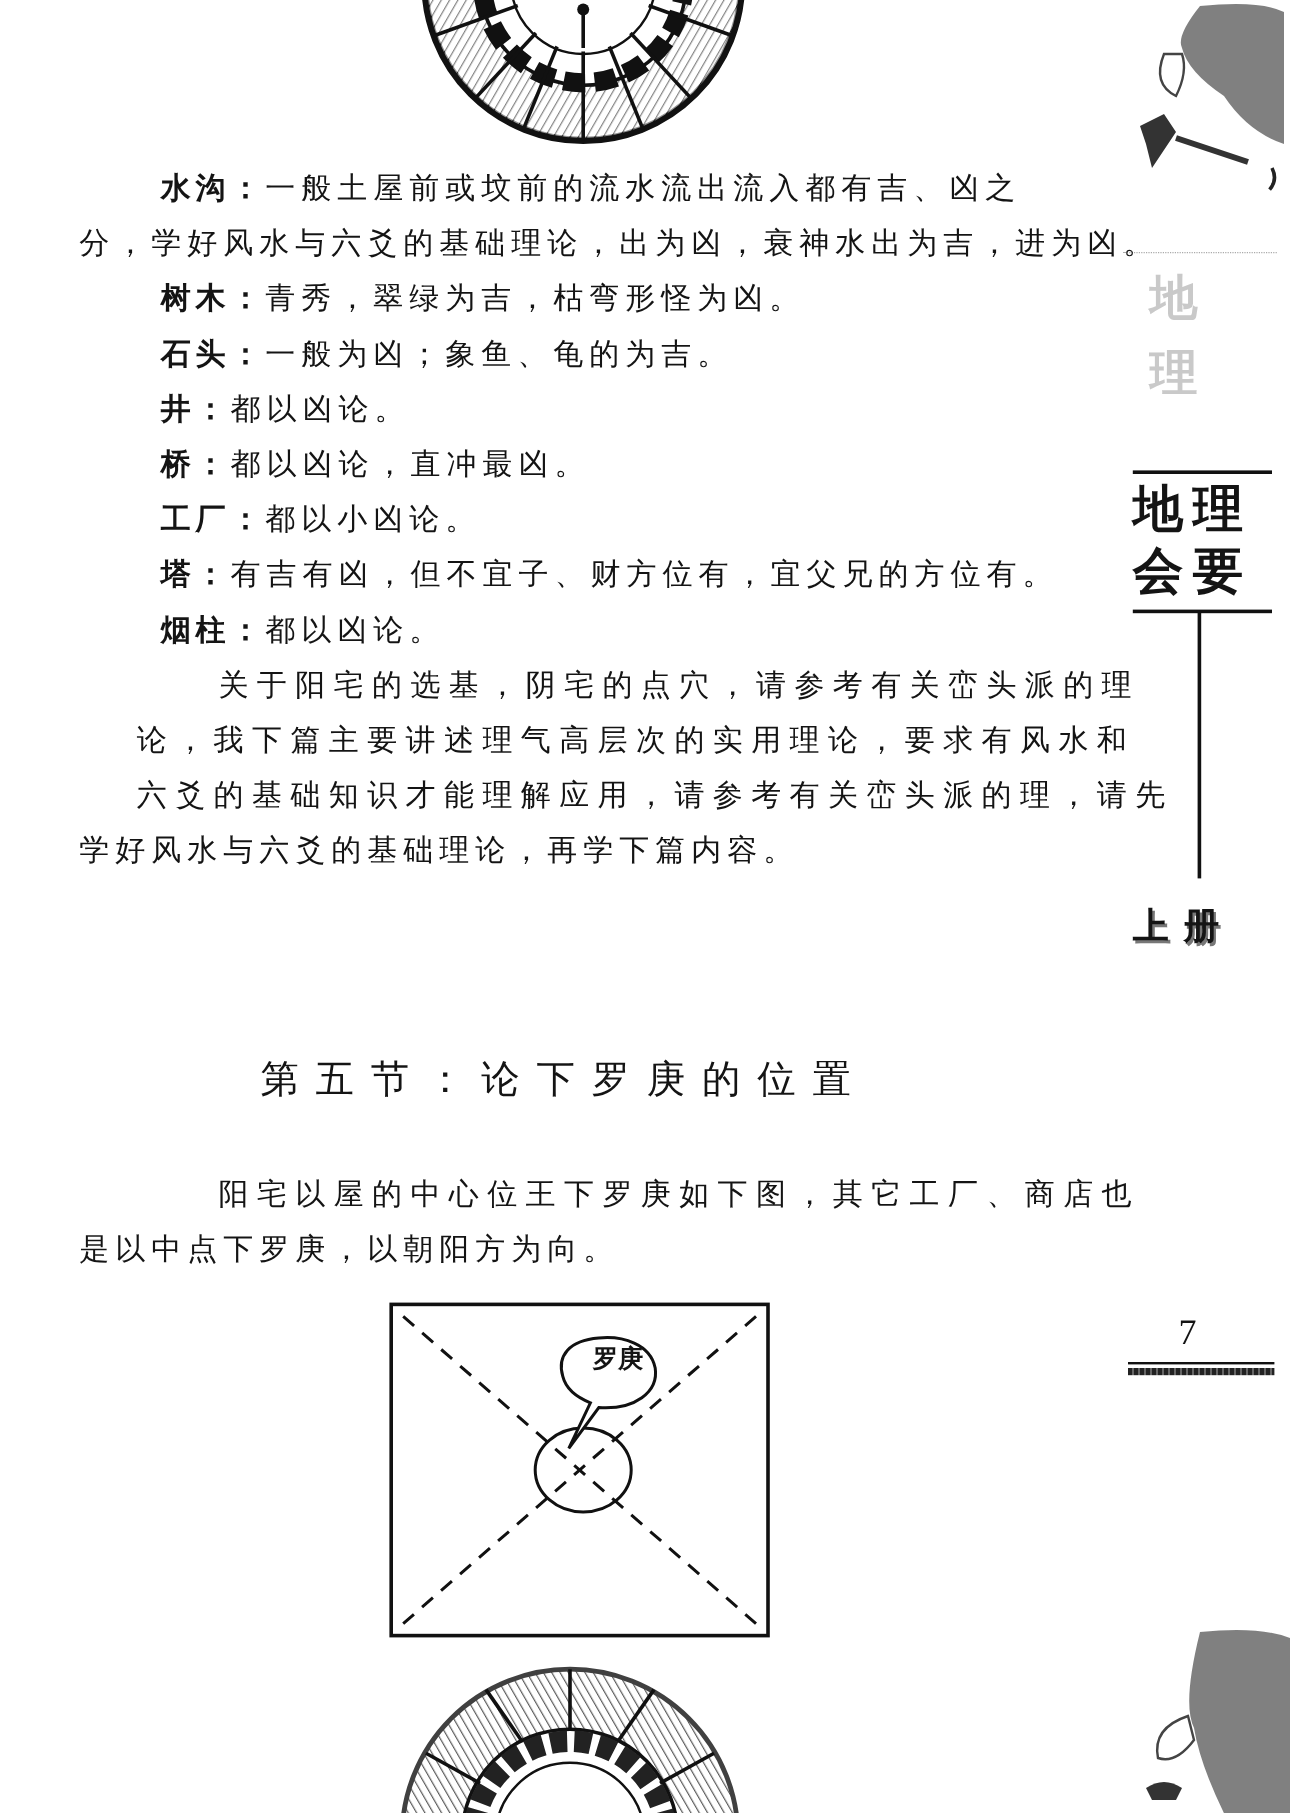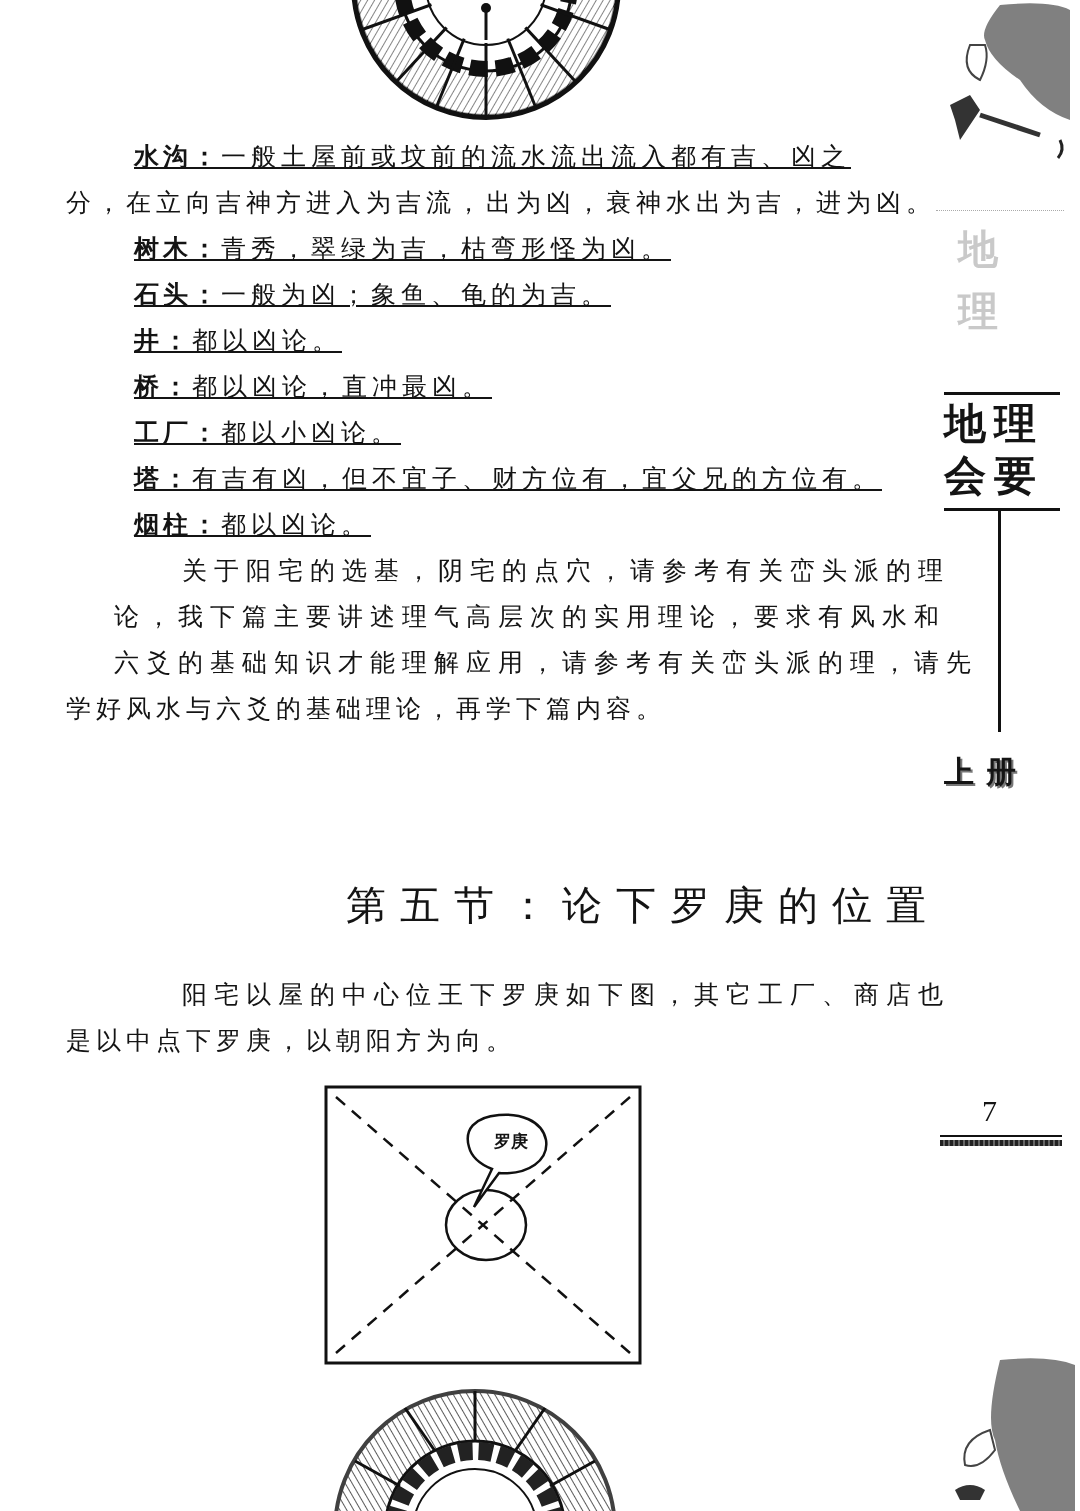--- a/index.html
+++ b/index.html
@@ -6,35 +6,35 @@
     body { width: 1080px; height: 1511px; position: relative; overflow: hidden;
            font-family: "DejaVu Serif", "Liberation Serif", serif; color: #141414; }
 
     
     .medallion { position: absolute; }
     .medallion svg { display: block; }
 
     
     .text-col { position: absolute; left: 66px; top: 134px; width: 850px; }
     .line { font-size: 25px; line-height: 46px; letter-spacing: 5px; white-space: nowrap; }
-    .entry { padding-left: 68px; text-decoration: underline; }
+    .entry { padding-left: 68px; }
     .term { font-family: "DejaVu Sans", "Liberation Sans", sans-serif; font-weight: bold; letter-spacing: 4px; }
     .para-line { letter-spacing: 7px; margin-left: 48px; }
     .indent { padding-left: 68px; }
 
-    .section-title { position: absolute; left: 0; width: 940px; top: 878px; text-align: right;
-                     font-size: 40px; letter-spacing: 14px; font-family: Liberation Mono, monospace; }
+    .section-title { position: absolute; left: 0; width: 940px; top: 878px; text-align: center;
+                     font-size: 32px; letter-spacing: 14px; font-family: Liberation Mono, monospace; }
 
     .intro { position: absolute; left: 66px; top: 972px; width: 850px; }
 
     
     .diagram { position: absolute; left: 324px; top: 1085px; width: 318px; height: 280px; }
     .diagram svg { position: absolute; left: 0; top: 0; }
-    .bubble-label { position: absolute; left: 170px; top: 45px; font-family: Liberation Sans, sans-serif;
-                    font-weight: bold; font-size: 17px; letter-spacing: 0px; }
+    .bubble-label { position: absolute; left: 170px; top: 33px; font-family: Liberation Sans, sans-serif;
+                    font-weight: bold; font-size: 21px; letter-spacing: 0px; }
 
     
     .margin-art { position: absolute; }
     .rule-h { position: absolute; background: #111; height: 3px; }
     .rule-v { position: absolute; background: #111; width: 3px; }
     .book-title { position: absolute; left: 944px; top: 398px; width: 120px; font-size: 42px; line-height: 52px;
                   font-family: Liberation Sans, sans-serif; font-weight: bold; letter-spacing: 8px; }
     .ghost-title { position: absolute; left: 958px; top: 218px; width: 100px; font-size: 40px; line-height: 62px;
                    color: #c9c9c9; font-weight: bold; letter-spacing: 8px; }
     .volume { position: absolute; left: 944px; top: 752px; font-size: 30px; font-weight: bold; letter-spacing: 12px;
@@ -91,21 +91,21 @@
 <div class="ghost-title">
   <div>地</div>
   <div>理</div>
 </div>
 
 <div class="text-col">
   <div class="line entry">
     <span class="term">水沟</span><span class="term">：</span><span>一般土屋前或坟前的流水流出流入都有吉、凶之</span>
   </div>
   <div class="line">
-    <span>分，在立向吉神方进入为吉流，出为凶，衰神水出为吉，进为凶。</span>
+    <span>分，学好风水与六爻的基础理论，出为凶，衰神水出为吉，进为凶。</span>
   </div>
   <div class="line entry">
     <span class="term">树木</span><span class="term">：</span><span>青秀，翠绿为吉，枯弯形怪为凶。</span>
   </div>
   <div class="line entry">
     <span class="term">石头</span><span class="term">：</span><span>一般为凶；象鱼、龟的为吉。</span>
   </div>
   <div class="line entry">
     <span class="term">井</span><span class="term">：</span><span>都以凶论。</span>
   </div>

